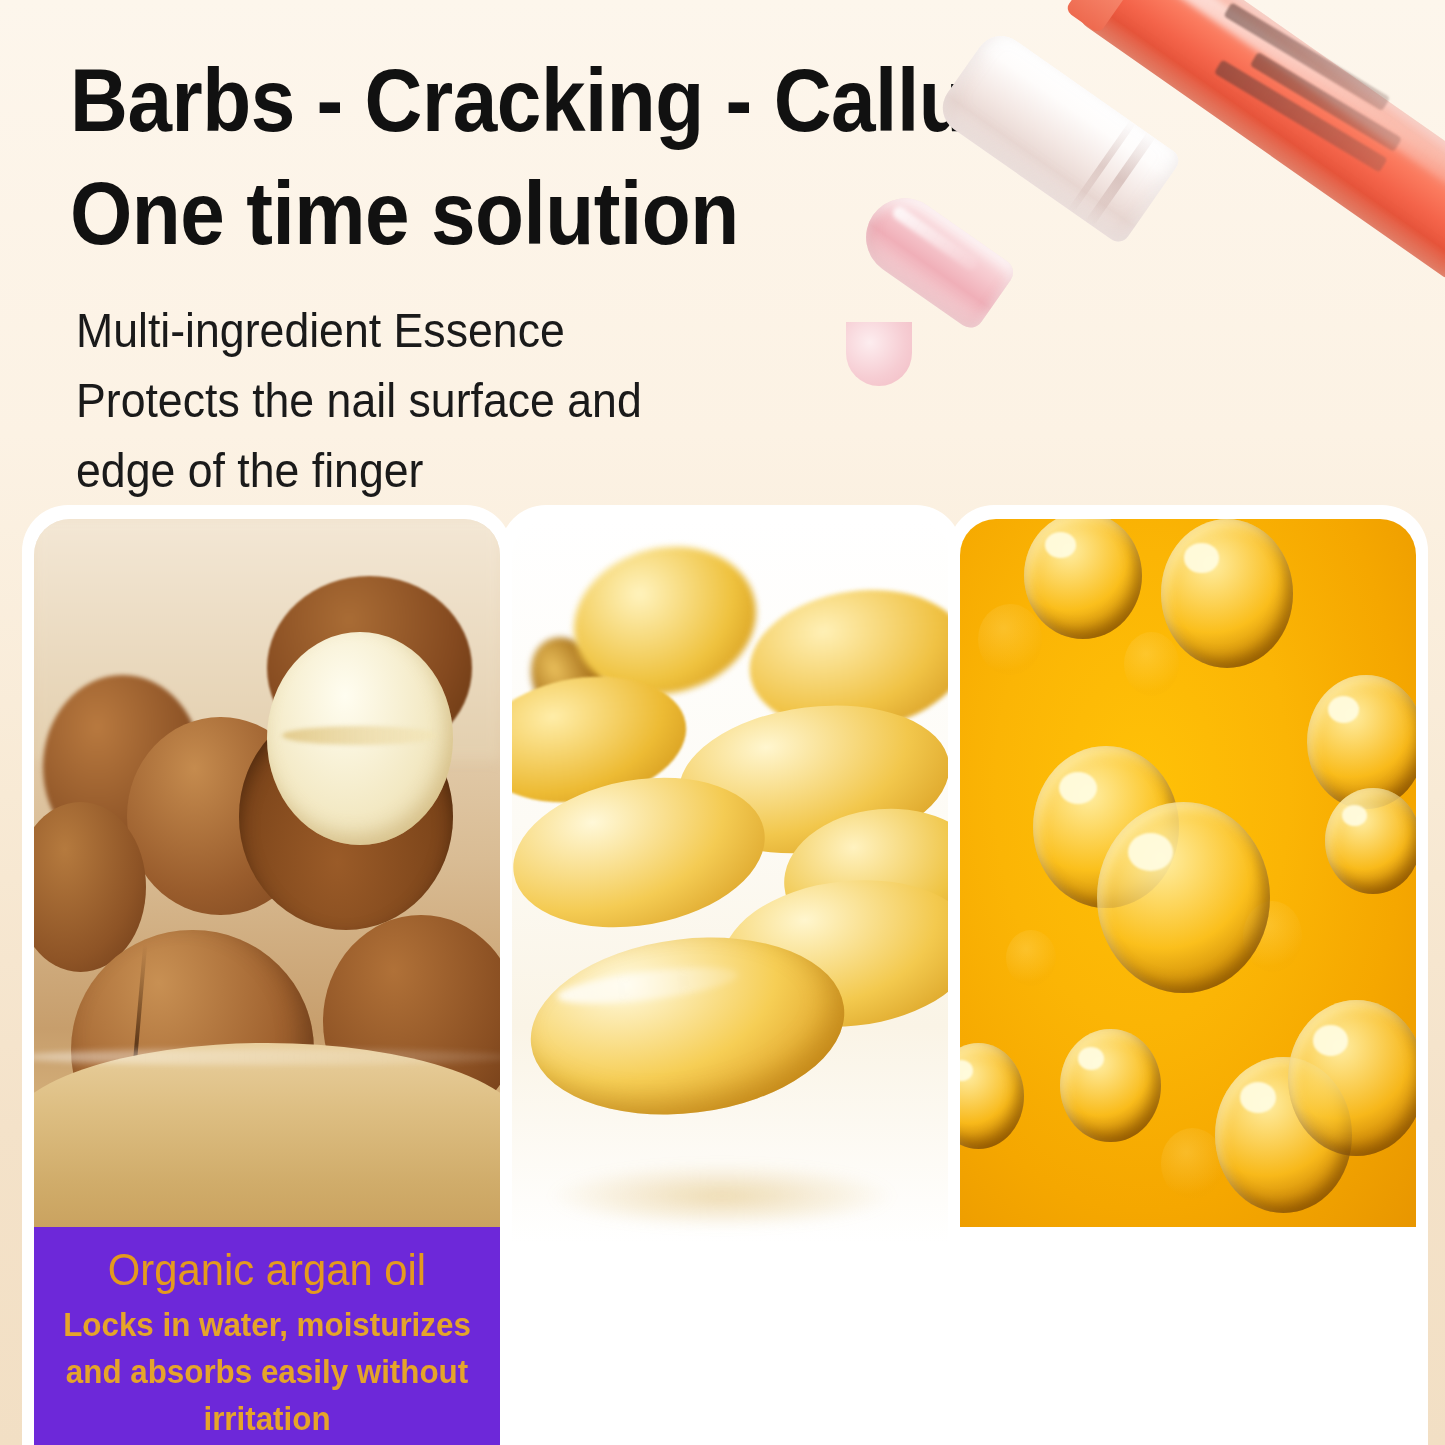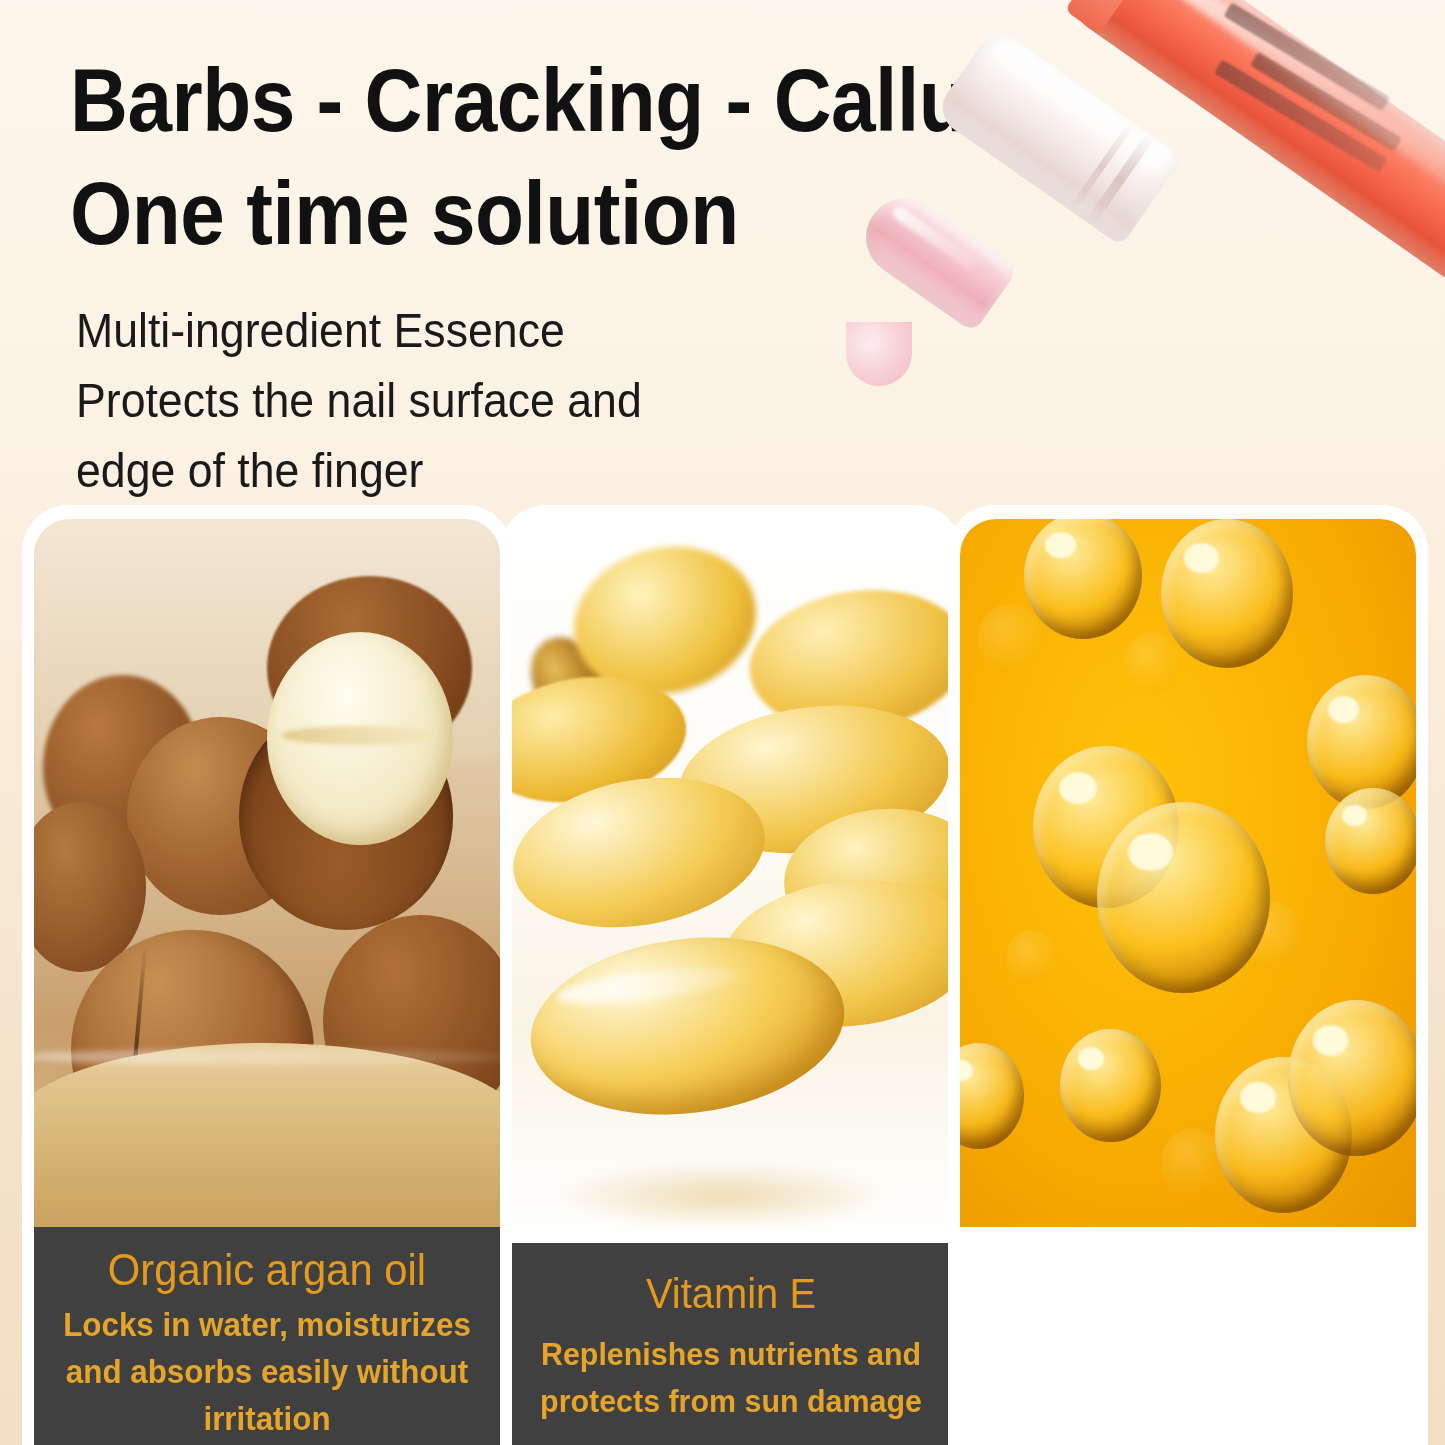--- a/index.html
+++ b/index.html
@@ -111,21 +111,21 @@
     position:absolute;left:12px;right:12px;top:14px;
     border-radius:36px 36px 0 0;
     overflow:hidden;
   }
   .card.c1 .photo{height:708px;}
   .card.c2 .photo{height:724px;}
   .card.c3 .photo{height:708px;}
 
   .caption{
     position:absolute;left:12px;right:12px;bottom:0;
-    background:#404040;
+    background:#6d28d9;
     text-align:center;
     padding-top:8px;
     color:#E0A22B;
   }
   .card.c1 .caption{top:722px;}
   .card.c2 .caption{top:738px;}
   .card.c3 .caption{top:722px;}
 
   .cap-title{
     display:block;font-size:44px;line-height:58px;font-weight:normal;
@@ -302,24 +302,20 @@
           <div class="cap g3"></div>
           <div class="cap g4"></div>
           <div class="cap g5"></div>
           <div class="cap g6"></div>
           <div class="cap g7"></div>
           <div class="cap g8"></div>
           <div class="cap g9"></div>
           <div class="shadow"></div>
         </div>
       </div>
-      <div class="caption">
-        <span class="cap-title">Vitamin E</span>
-        <span class="cap-desc">Replenishes nutrients and protects from sun damage</span>
-      </div>
     </div>
 
     <div class="card c3">
       <div class="photo">
         <div class="ph3">
           <div class="faint f1"></div>
             <div class="faint f2"></div>
           <div class="faint f3"></div>
             <div class="faint f4"></div>
           <div class="faint f5"></div>

